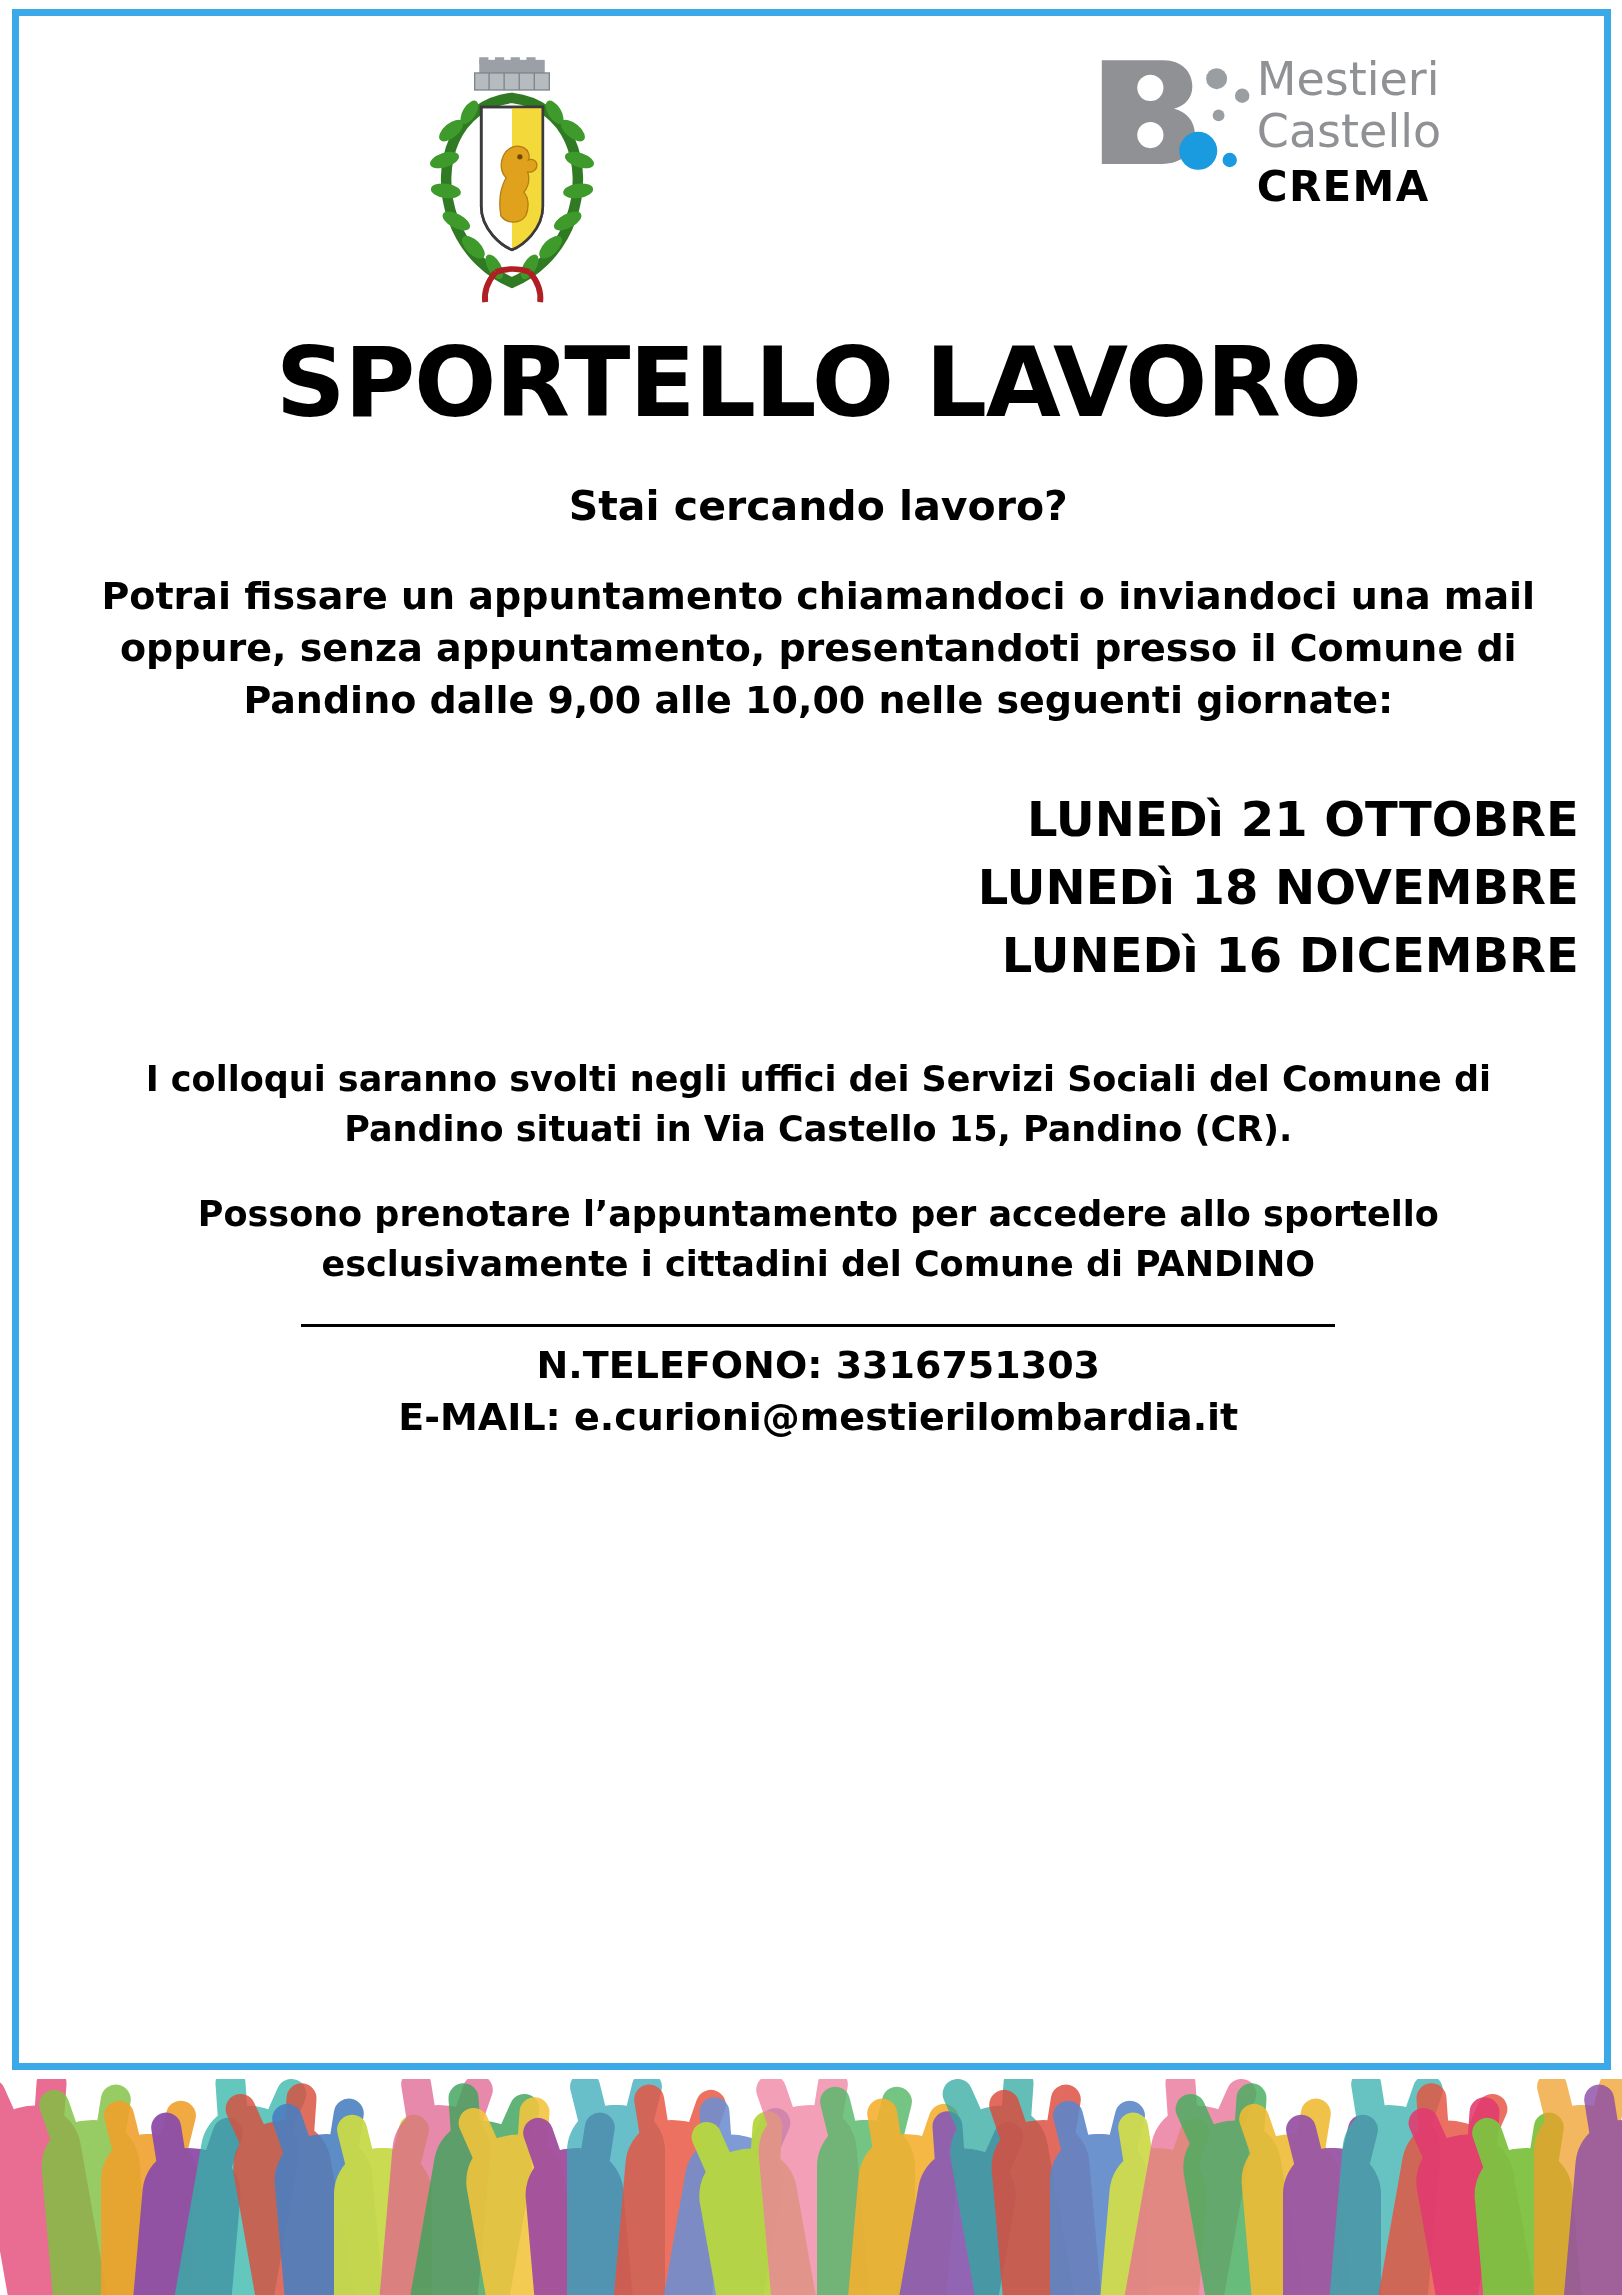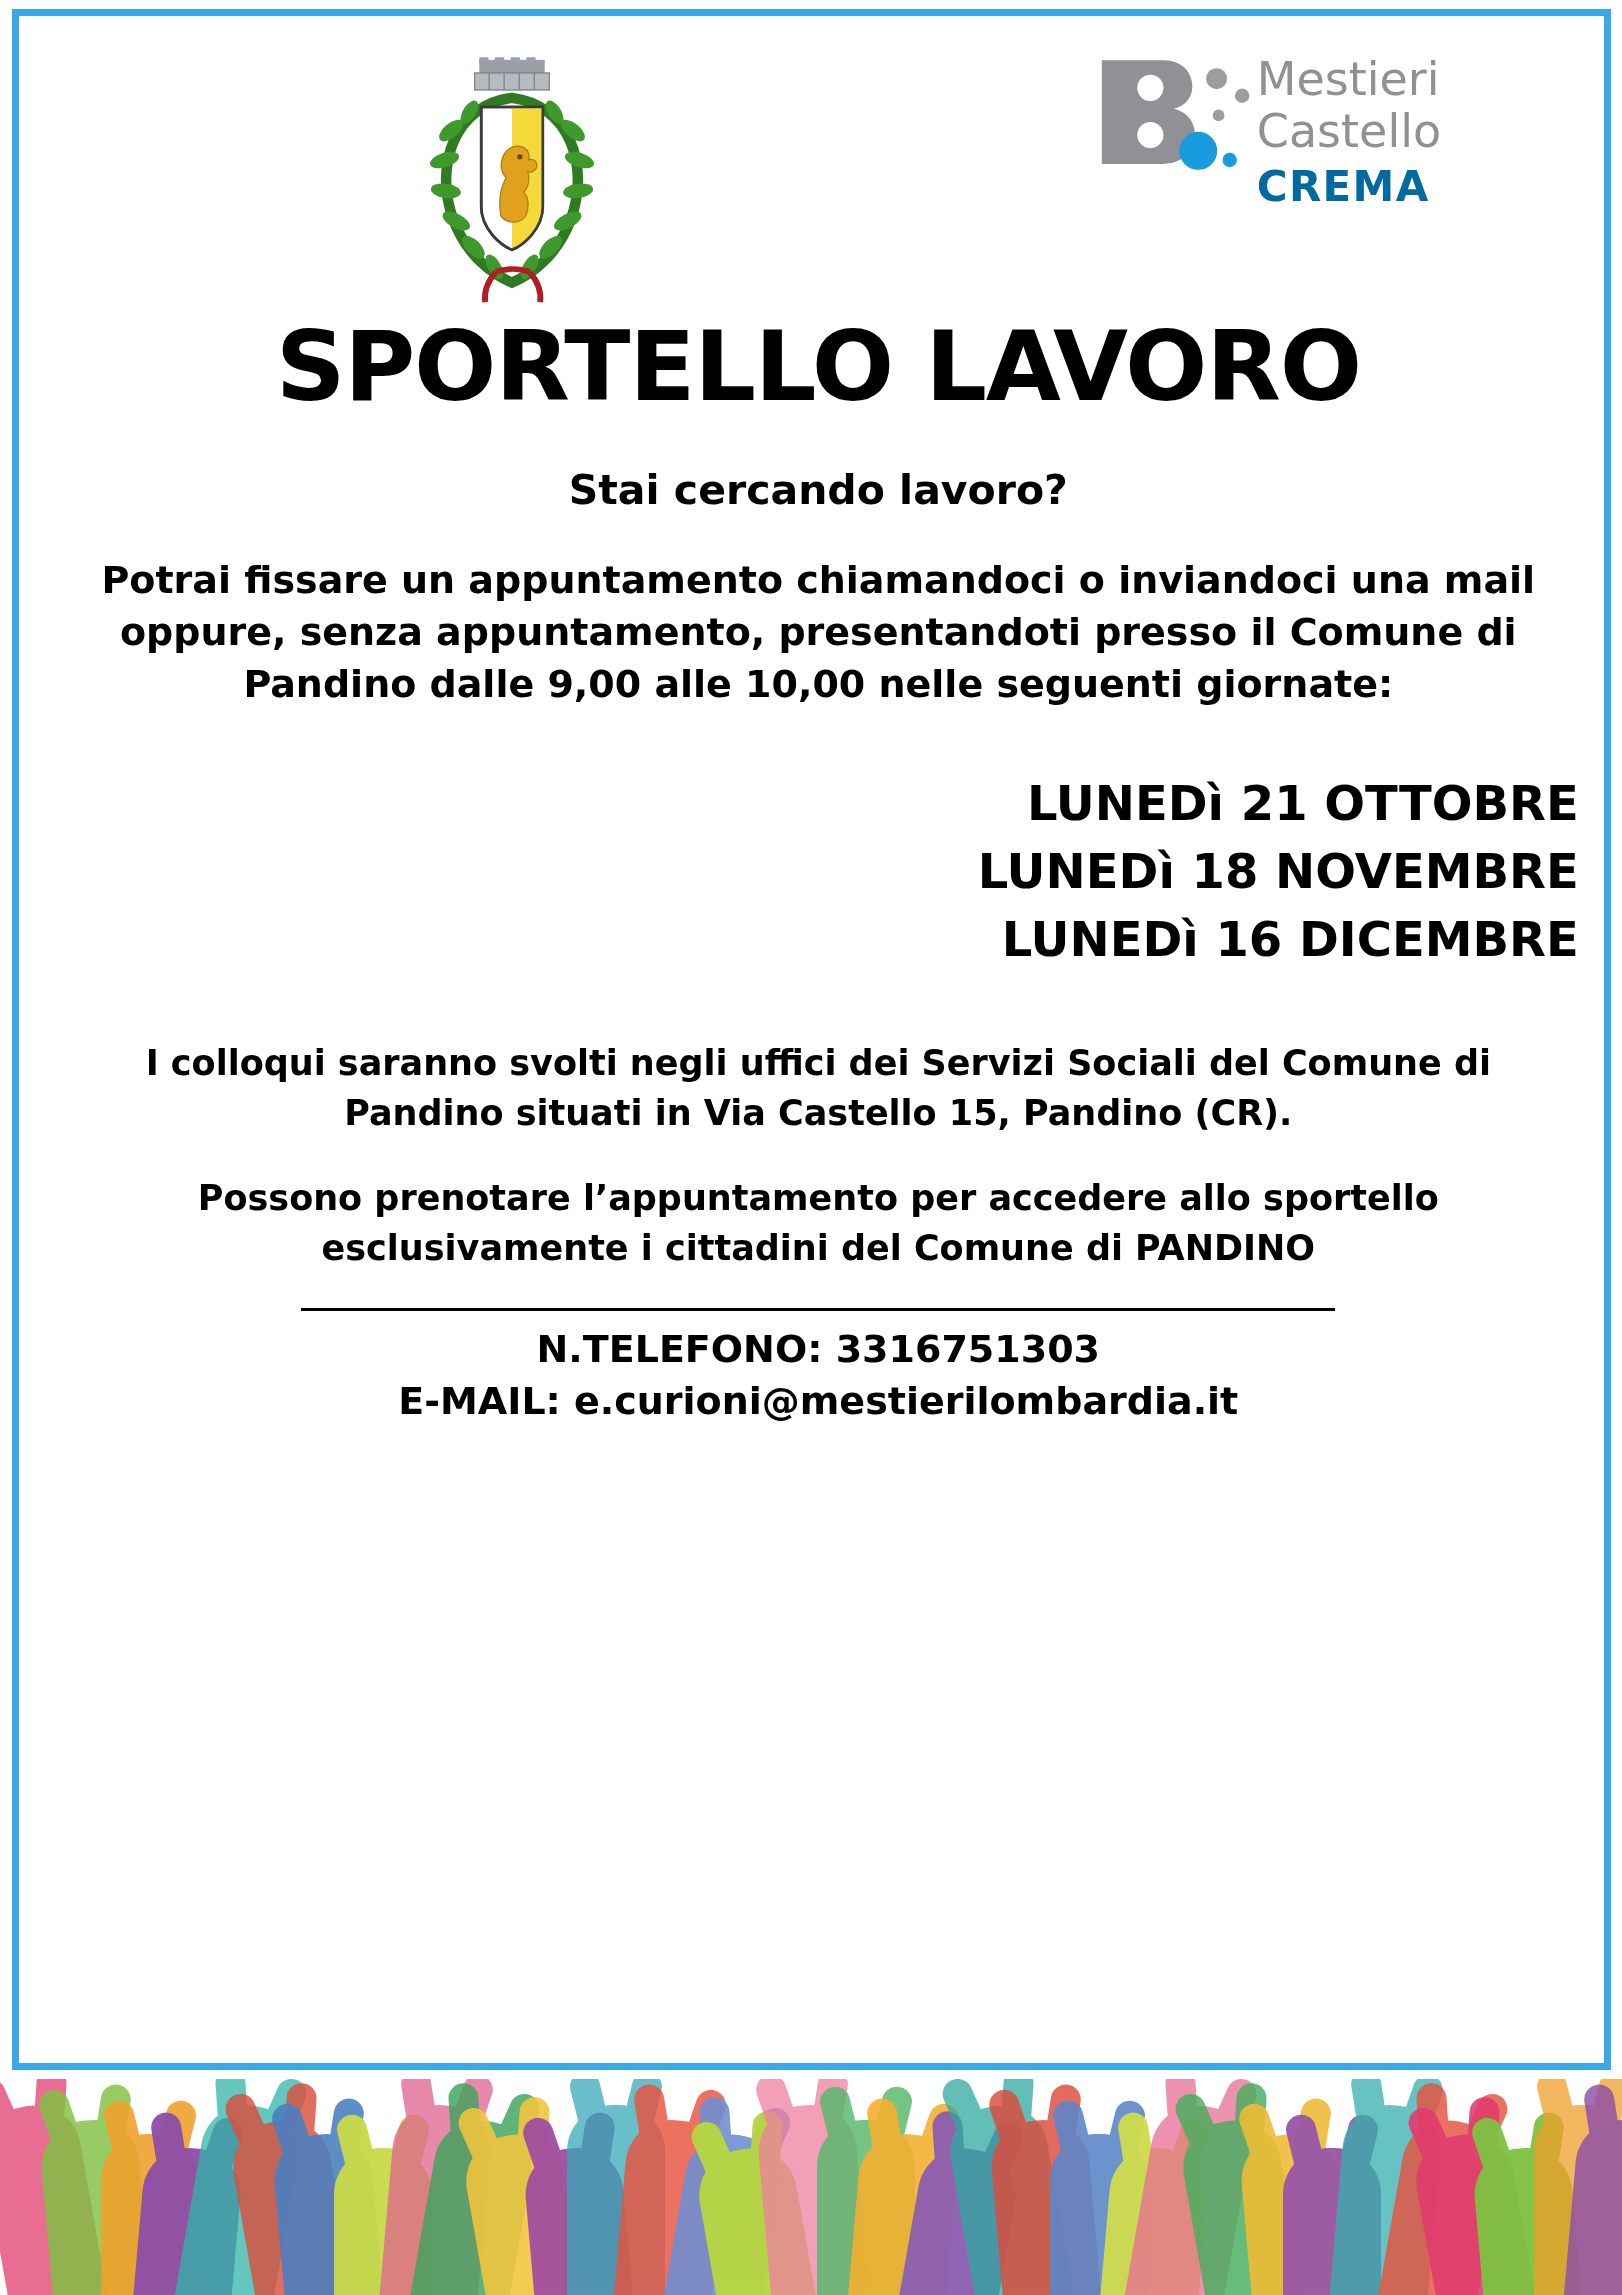--- a/index.html
+++ b/index.html
@@ -78,42 +78,42 @@
     line-height: 52px;
     color: #8f9194;
     letter-spacing: 0px;
     white-space: nowrap;
   }
   .mestieri-crema {
     font-family: "DejaVu Sans", sans-serif;
     font-size: 42px;
     line-height: 47px;
     font-weight: bold;
-    color: #0369a1;
+    color: #000000;
     letter-spacing: 1.3px;
     margin-top: 5.2px;
   }
 
   
   .content {
     position: absolute;
     left: 39px;
     top: 298px;
     width: 1521px;
     text-align: center;
     color: #000000;
   }
 
   .title {
     font-family: "DejaVu Sans", sans-serif;
     font-weight: bold;
     font-size: 97px;
     line-height: 105px;
     letter-spacing: -1.3px;
-    margin: 0 0 46px 0;
+    margin: 16px 0 46px 0;
   }
 
   .subtitle {
     font-family: "DejaVu Sans", sans-serif;
     font-weight: bold;
     font-size: 41px;
     line-height: 50px;
     margin: 0 0 39px 0;
   }
 

